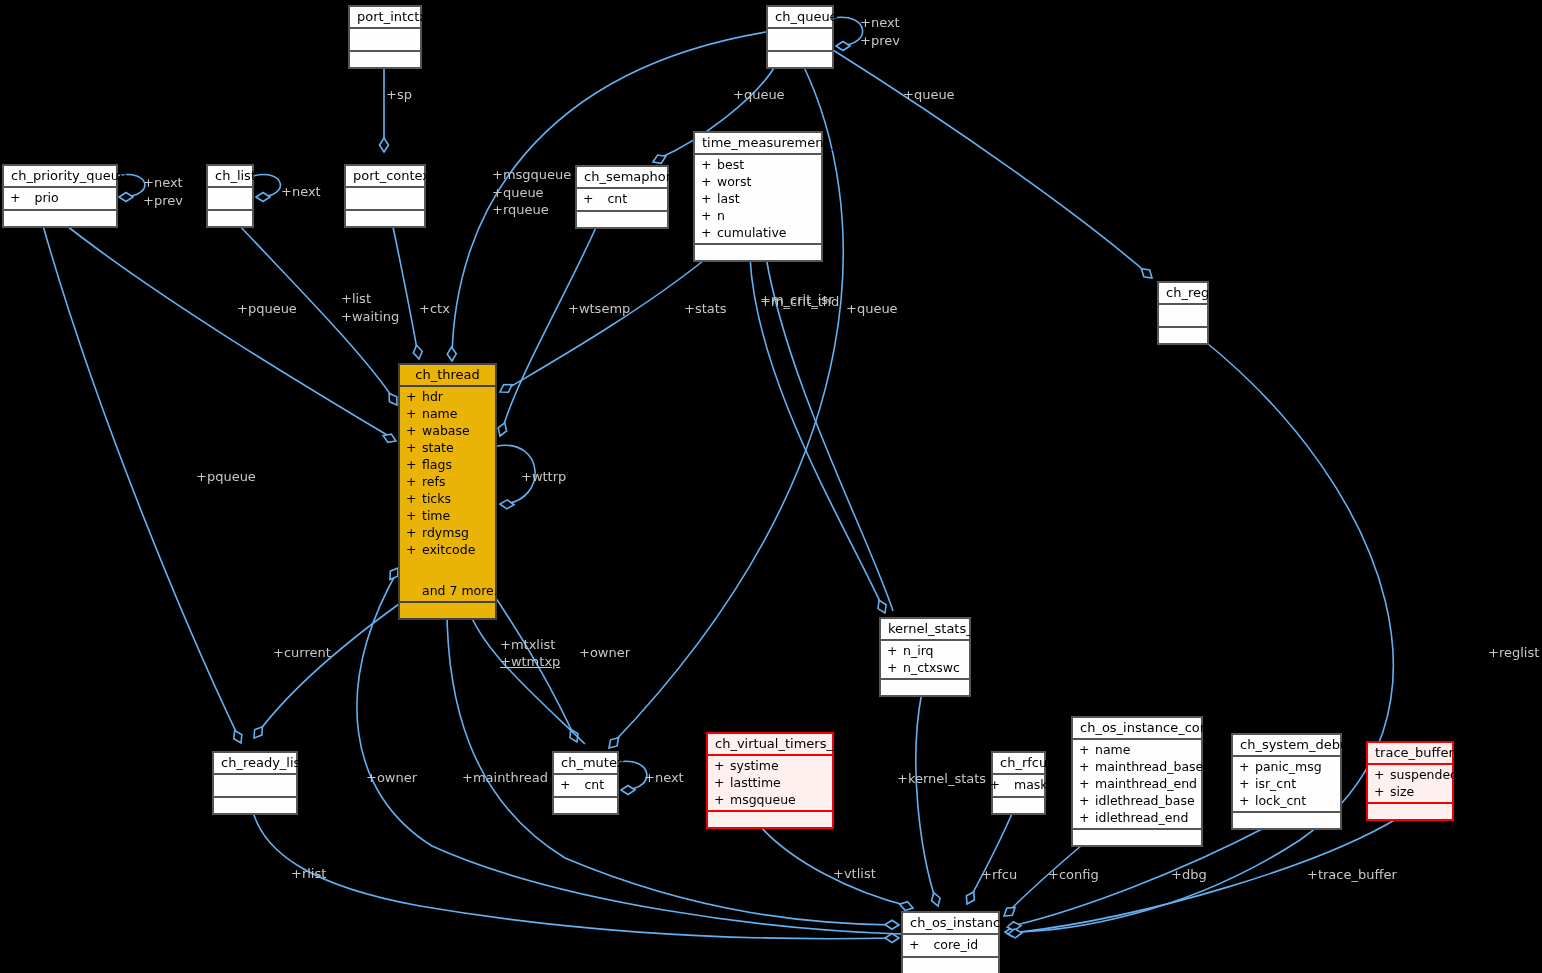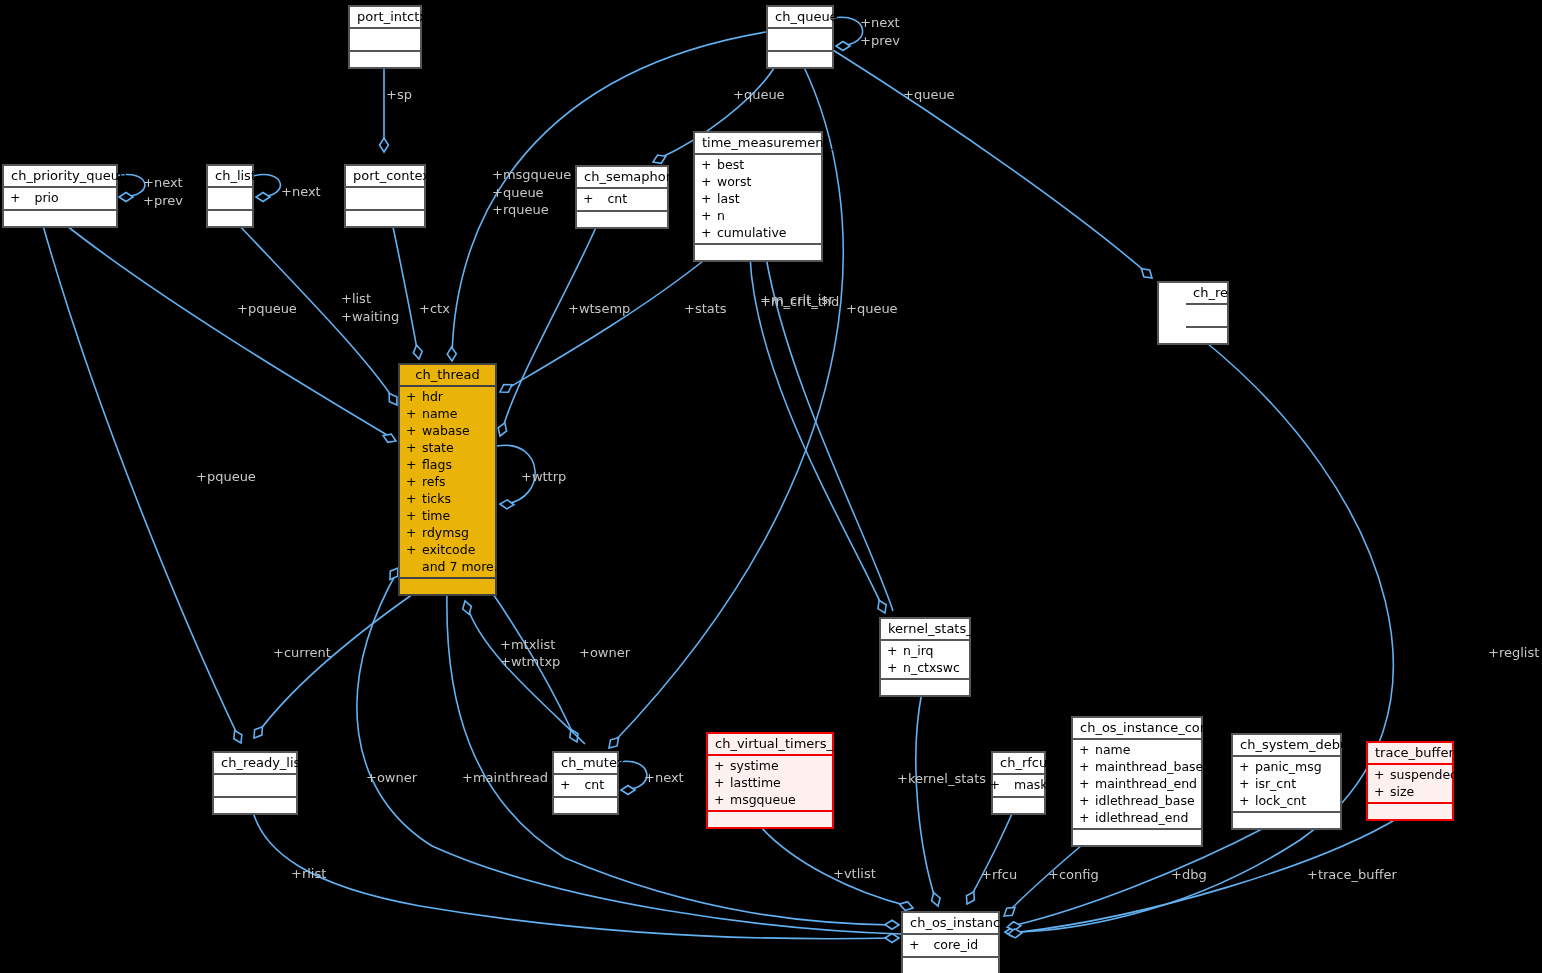--- a/index.html
+++ b/index.html
@@ -18,21 +18,21 @@
   .node-field .fname{flex:1;text-align:left;}
   .center1 .node-field .plus{flex:0 0 auto;width:auto;margin-right:14px;}
   .center1 .node-field{justify-content:center;}
   .node-footer{height:15px;border-top:2px solid #565656;}
   .node.gray{background:#eab308;border-color:#424242;}
   .node.gray .node-title{border-color:#424242;}
   .node.gray .node-footer{border-color:#424242;}
   .node.red{background:#fff0f0;border-color:#f50000;}
   .node.red .node-title{border-color:#f50000;}
   .node.red .node-footer{border-color:#f50000;}
-  .more-row{padding:0 6px 0 22px;line-height:17px;white-space:nowrap;}
+  .more-row{padding:0 6px 0 22px;line-height:17px;white-space:nowrap;margin-top:24px;}
   .edge-label{position:absolute;color:#c7c7c7;font-size:13px;white-space:nowrap;}
 </style>
 </head>
 <body>
 
 <div id="canvas">
   <svg id="edge-layer" width="1542" height="973" viewBox="0 0 1542 973">
       <path d="M384,62 L384,148" class="edge" stroke="#62b1f2"></path>
       <polygon points="0,0 -7,-4.5 -14,0 -7,4.5" class="diamond" stroke="#62b1f2" transform="translate(384,152) rotate(90)"></polygon>
       <path d="M776,65 C755,100 700,140 660,158" class="edge" stroke="#62b1f2"></path>
@@ -155,21 +155,21 @@
             <span class="plus">+</span>
             <span class="fname">n</span>
           </div>
           <div class="node-field">
             <span class="plus">+</span>
             <span class="fname">cumulative</span>
           </div>
         </div>
         <div class="node-footer"></div>
       </div>
-      <div class="node white" style="left: 1157px; top: 281px; width: 72px; padding-left: 27px;">
+      <div class="node white" style="left: 1157px; top: 281px; width: 52px;">
         <div class="node-title">ch_registry</div>
         <div class="node-attrs"></div>
         <div class="node-footer"></div>
       </div>
       <div class="node gray" style="left: 398px; top: 363px; width: 99px;">
         <div class="node-title">ch_thread</div>
         <div class="node-attrs">
           <div class="node-field">
             <span class="plus">+</span>
             <span class="fname">hdr</span>
@@ -358,21 +358,21 @@
       <span class="edge-label" style="left: 419px; top: 301px;">+ctx</span>
       <span class="edge-label" style="left: 568px; top: 301px;">+wtsemp</span>
       <span class="edge-label" style="left: 684px; top: 301px;">+stats</span>
       <span class="edge-label" style="left: 760px; top: 292px;">+m_crit_isr</span>
       <span class="edge-label" style="left: 760px; top: 294px;">+m_crit_thd</span>
       <span class="edge-label" style="left: 846px; top: 301px;">+queue</span>
       <span class="edge-label" style="left: 521px; top: 469px;">+wttrp</span>
       <span class="edge-label" style="left: 196px; top: 469px;">+pqueue</span>
       <span class="edge-label" style="left: 273px; top: 645px;">+current</span>
       <span class="edge-label" style="left: 500px; top: 637px;">+mtxlist</span>
-      <span class="edge-label" style="left: 500px; top: 654px;">+wtmtxp</span>
+      <span class="edge-label" style="left: 500px; top: 654px; text-decoration: underline;">+wtmtxp</span>
       <span class="edge-label" style="left: 579px; top: 645px;">+owner</span>
       <span class="edge-label" style="left: 366px; top: 770px;">+owner</span>
       <span class="edge-label" style="left: 462px; top: 770px;">+mainthread</span>
       <span class="edge-label" style="left: 644px; top: 770px;">+next</span>
       <span class="edge-label" style="left: 291px; top: 866px;">+rlist</span>
       <span class="edge-label" style="left: 833px; top: 866px;">+vtlist</span>
       <span class="edge-label" style="left: 897px; top: 771px;">+kernel_stats</span>
       <span class="edge-label" style="left: 981px; top: 867px;">+rfcu</span>
       <span class="edge-label" style="left: 1048px; top: 867px;">+config</span>
       <span class="edge-label" style="left: 1171px; top: 867px;">+dbg</span>

